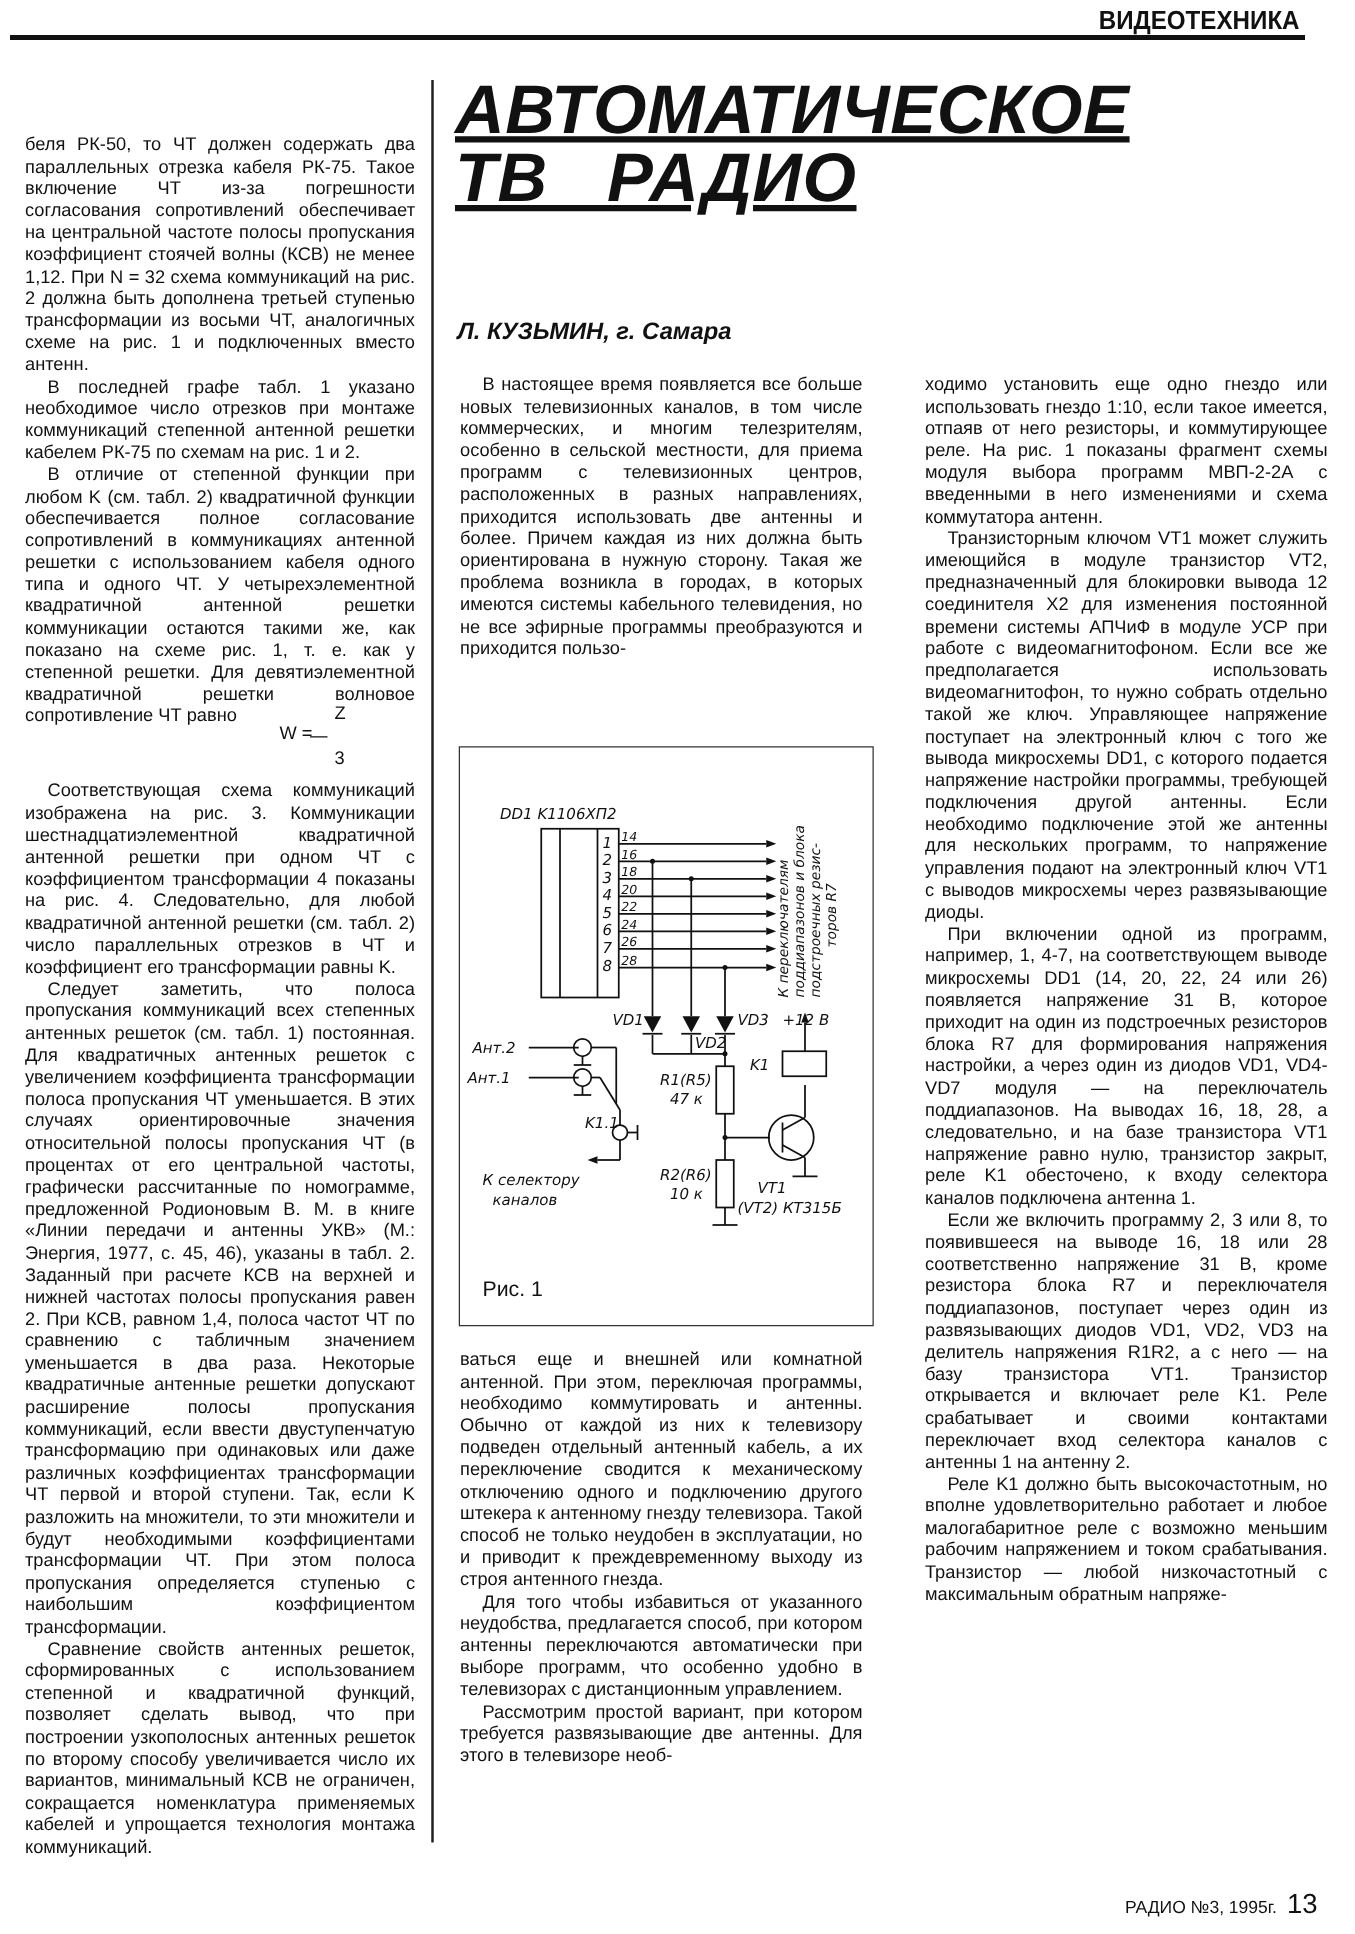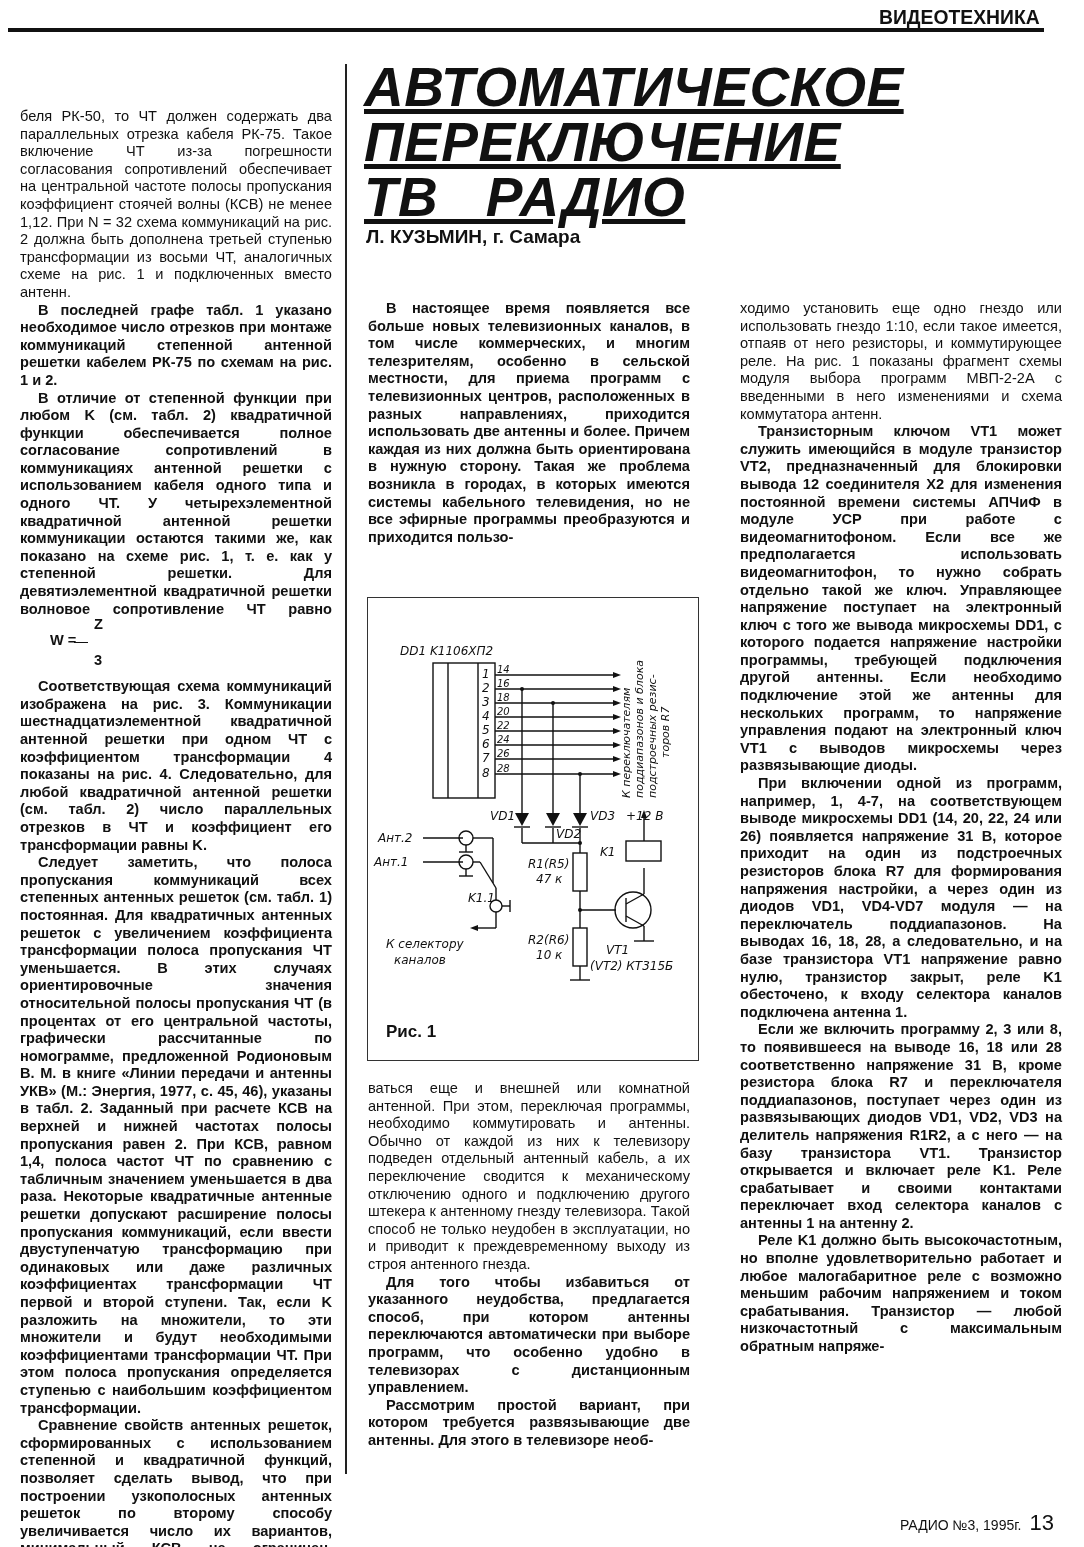--- a/index.html
+++ b/index.html
@@ -4,37 +4,37 @@
 <style>
   html, body { margin:0; padding:0; background:#fff; }
   body { width:1084px; height:1547px; position:relative; overflow:hidden; color:#111;
          font-family:"Liberation Sans", sans-serif; }
   .section-tag { position:absolute; right:44px; top:5px; font-size:21px; font-weight:bold;
          letter-spacing:0px; font-family:"Liberation Sans", sans-serif; transform:scaleX(0.92); transform-origin:right; }
   .top-rule { position:absolute; left:8px; top:28px; width:1036px; height:4px; background:#111; }
   .col-rule { position:absolute; left:345px; top:64px; width:2px; height:1410px; background:#222; }
   .col { position:absolute; font-size:14.6px; line-height:17.6px; text-align:justify; }
   .col p { margin:0; text-indent:0; }
-  .col p.ind { text-indent:18px;font-weight:bold; }
+  .col p.ind { text-indent:18px; }
   .col-left { left:20px; top:62px; width:312px;margin-top:46px; }
   .col-mid-top { left:368px; top:300px; width:322px; }
   .col-mid-bot { left:368px; top:1080px; width:322px; }
   .col-right { left:740px; top:300px; width:322px; }
   .title { position:absolute; left:364px; top:60px; font-size:55px; line-height:55px;
            font-weight:bold; font-style:italic; letter-spacing:0.5px;text-decoration:underline; }
   .title div { white-space:nowrap; }
-  .byline { position:absolute; left:366px; top:226px; font-size:19px; font-weight:bold; }
+  .byline { position:absolute; left:366px; top:255px; font-size:19px; font-weight:bold; font-style:italic; }
   .formula { display:inline-block; position:relative; margin-left:12px; width:60px; height:40px; vertical-align:top; }
   .formula .num { position:absolute; left:44px; top:-2px; }
   .formula .lhs { position:absolute; left:0; top:14px; }
   .formula .bar { position:absolute; left:42px; top:24px; width:14px; height:1px; background:#111; }
   .formula .den { position:absolute; left:44px; top:34px; }
   .figure { position:absolute; left:367px; top:597px; width:330px; height:462px; border:1.5px solid #333; }
   .figure svg { position:absolute; left:0; top:0; }
-  .fig-caption { position:absolute; left:18px; bottom:18px; font-size:17px; font-weight:bold; }
+  .fig-caption { position:absolute; left:18px; bottom:18px; font-size:17px; font-weight:normal; }
   .footer { position:absolute; right:30px; top:1510px; font-size:14px; }
   .footer .page { font-size:22px; font-weight:normal; margin-left:8px; }
   .sch { font-family:"DejaVu Sans", sans-serif; font-style:italic; font-size:12px; fill:#111; }
 </style>
 </head>
 <body>
 
 <div class="section-tag">ВИДЕОТЕХНИКА</div>
 <div class="top-rule"></div>
 <div class="col-rule"></div>
@@ -51,21 +51,20 @@
     </span>
   </p>
   <div style="height:20px"></div>
   <p class="ind">Соответствующая схема коммуникаций изображена на рис. 3. Коммуникации шестнадцатиэлементной квадратичной антенной решетки при одном ЧТ с коэффициентом трансформации 4 показаны на рис. 4. Следовательно, для любой квадратичной антенной решетки (см. табл. 2) число параллельных отрезков в ЧТ и коэффициент его трансформации равны K.</p>
   <p class="ind">Следует заметить, что полоса пропускания коммуникаций всех степенных антенных решеток (см. табл. 1) постоянная. Для квадратичных антенных решеток с увеличением коэффициента трансформации полоса пропускания ЧТ уменьшается. В этих случаях ориентировочные значения относительной полосы пропускания ЧТ (в процентах от его центральной частоты, графически рассчитанные по номограмме, предложенной Родионовым В. М. в книге «Линии передачи и антенны УКВ» (М.: Энергия, 1977, с. 45, 46), указаны в табл. 2. Заданный при расчете КСВ на верхней и нижней частотах полосы пропускания равен 2. При КСВ, равном 1,4, полоса частот ЧТ по сравнению с табличным значением уменьшается в два раза. Некоторые квадратичные антенные решетки допускают расширение полосы пропускания коммуникаций, если ввести двуступенчатую трансформацию при одинаковых или даже различных коэффициентах трансформации ЧТ первой и второй ступени. Так, если K разложить на множители, то эти множители и будут необходимыми коэффициентами трансформации ЧТ. При этом полоса пропускания определяется ступенью с наибольшим коэффициентом трансформации.</p>
   <p class="ind">Сравнение свойств антенных решеток, сформированных с использованием степенной и квадратичной функций, позволяет сделать вывод, что при построении узкополосных антенных решеток по второму способу увеличивается число их вариантов, минимальный КСВ не ограничен, сокращается номенклатура применяемых кабелей и упрощается технология монтажа коммуникаций.</p>
 </div>
 
 <div class="title">
   <div>АВТОМАТИЧЕСКОЕ</div>
-  <div>ПЕРЕКЛЮЧЕНИЕ</div>
   <div style="white-space:pre">ТВ   РАДИО</div>
 </div>
 <div class="byline">Л. КУЗЬМИН, г. Самара</div>
 
 <div class="col col-mid-top">
   <p class="ind">В настоящее время появляется все больше новых телевизионных каналов, в том числе коммерческих, и многим телезрителям, особенно в сельской местности, для приема программ с телевизионных центров, расположенных в разных направлениях, приходится использовать две антенны и более. Причем каждая из них должна быть ориентирована в нужную сторону. Такая же проблема возникла в городах, в которых имеются системы кабельного телевидения, но не все эфирные программы преобразуются и приходится пользо-</p>
 </div>
 
 <div class="figure">
   <svg width="330" height="462" viewBox="0 0 330 462">

